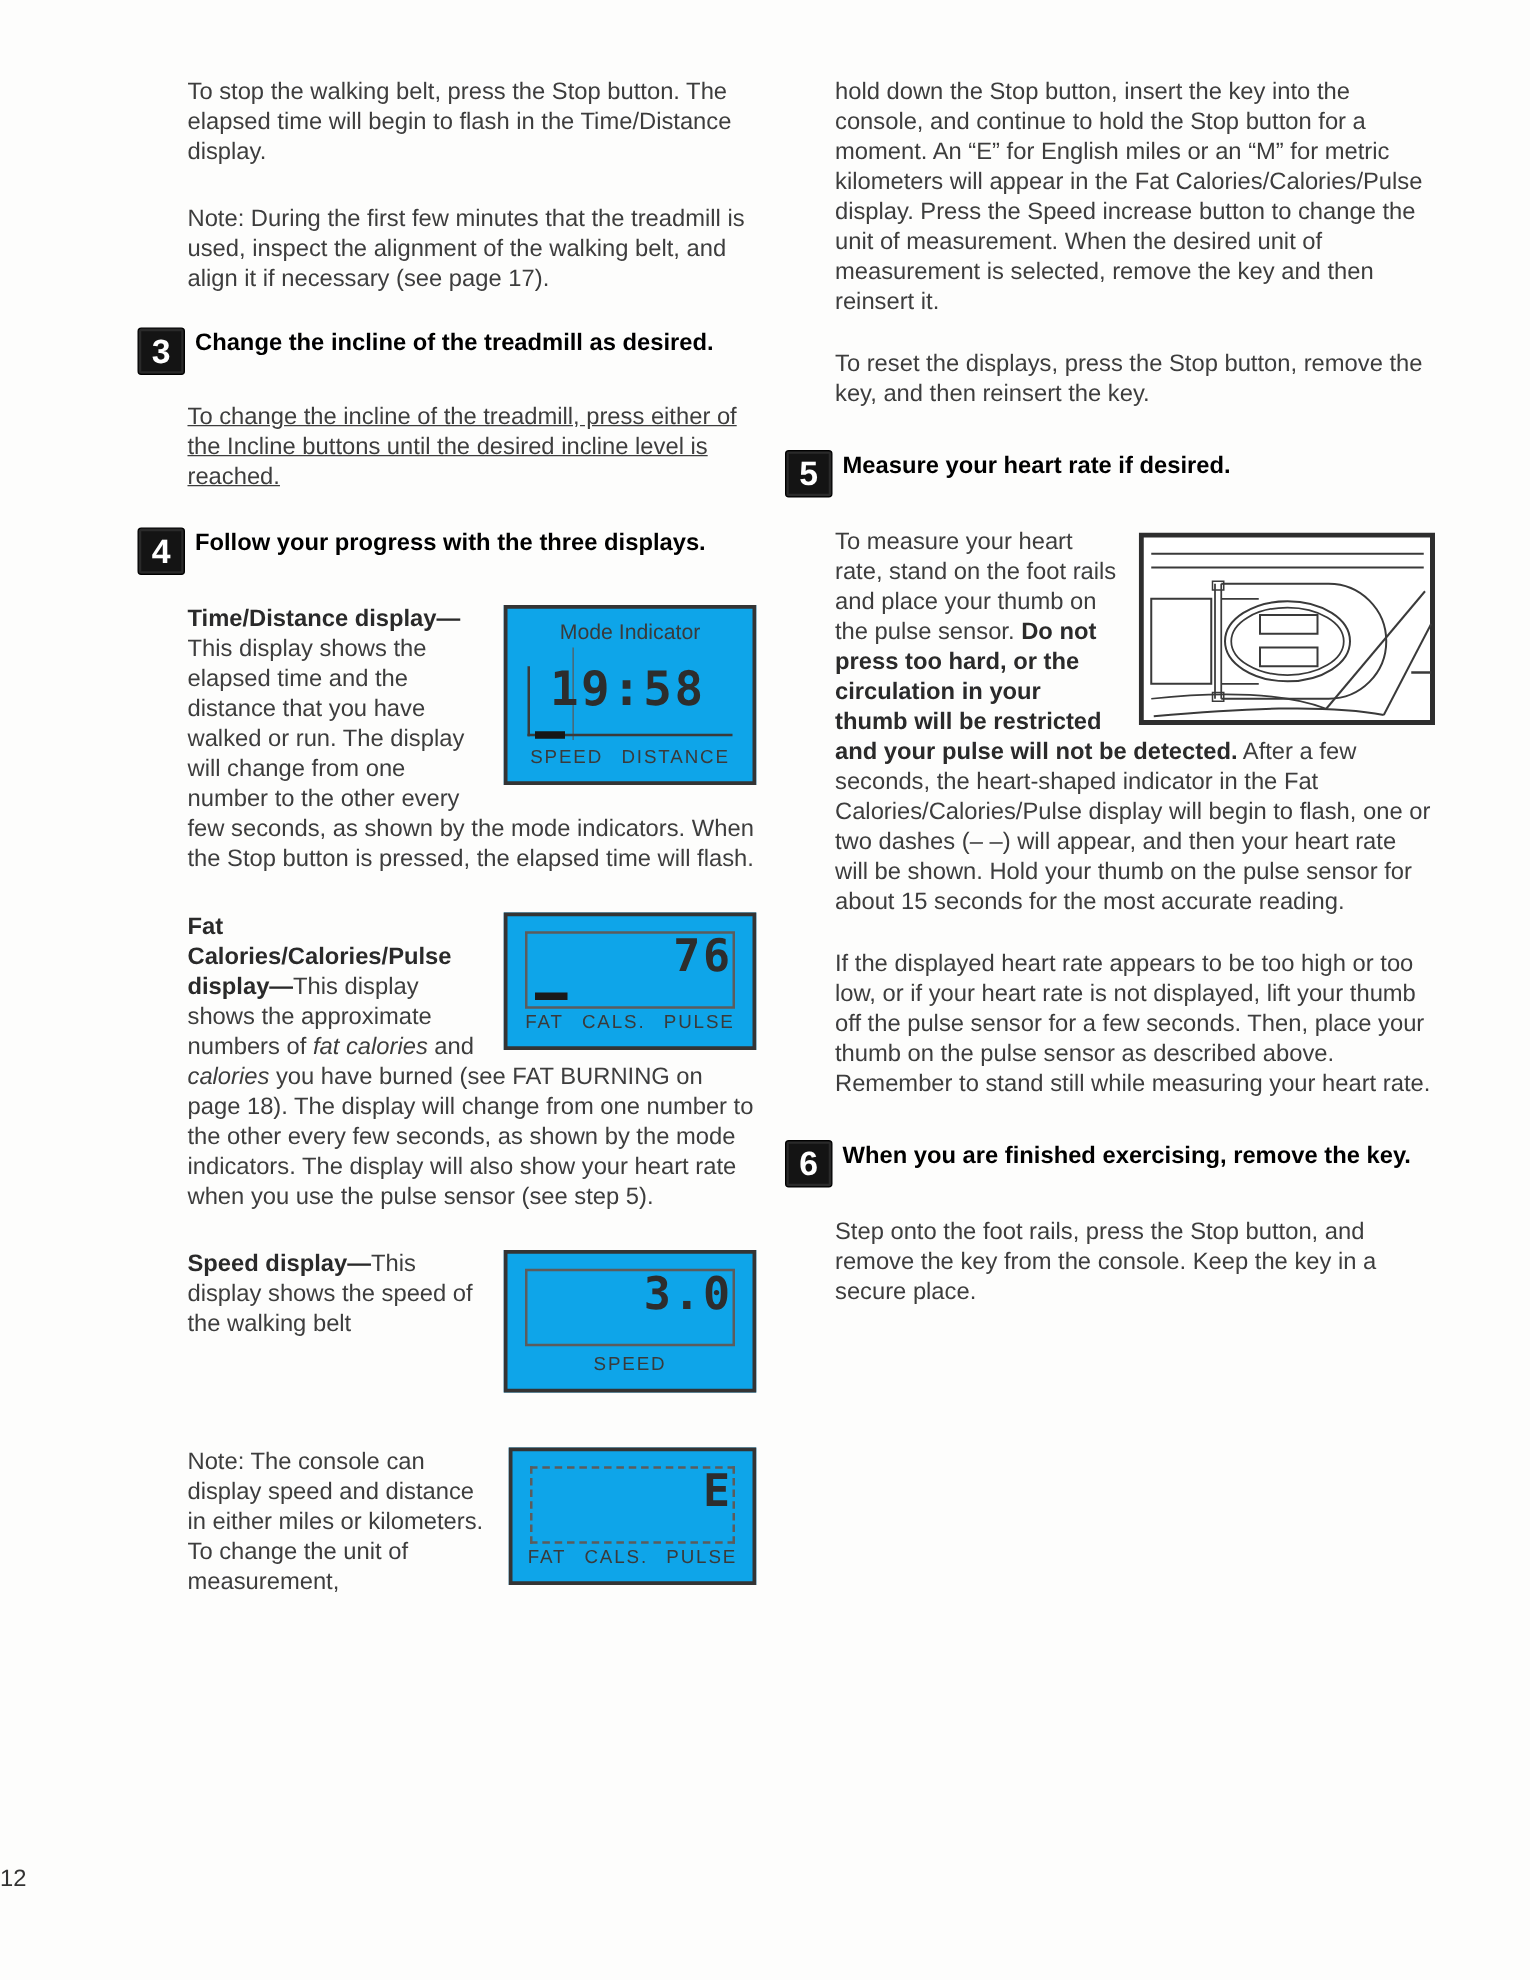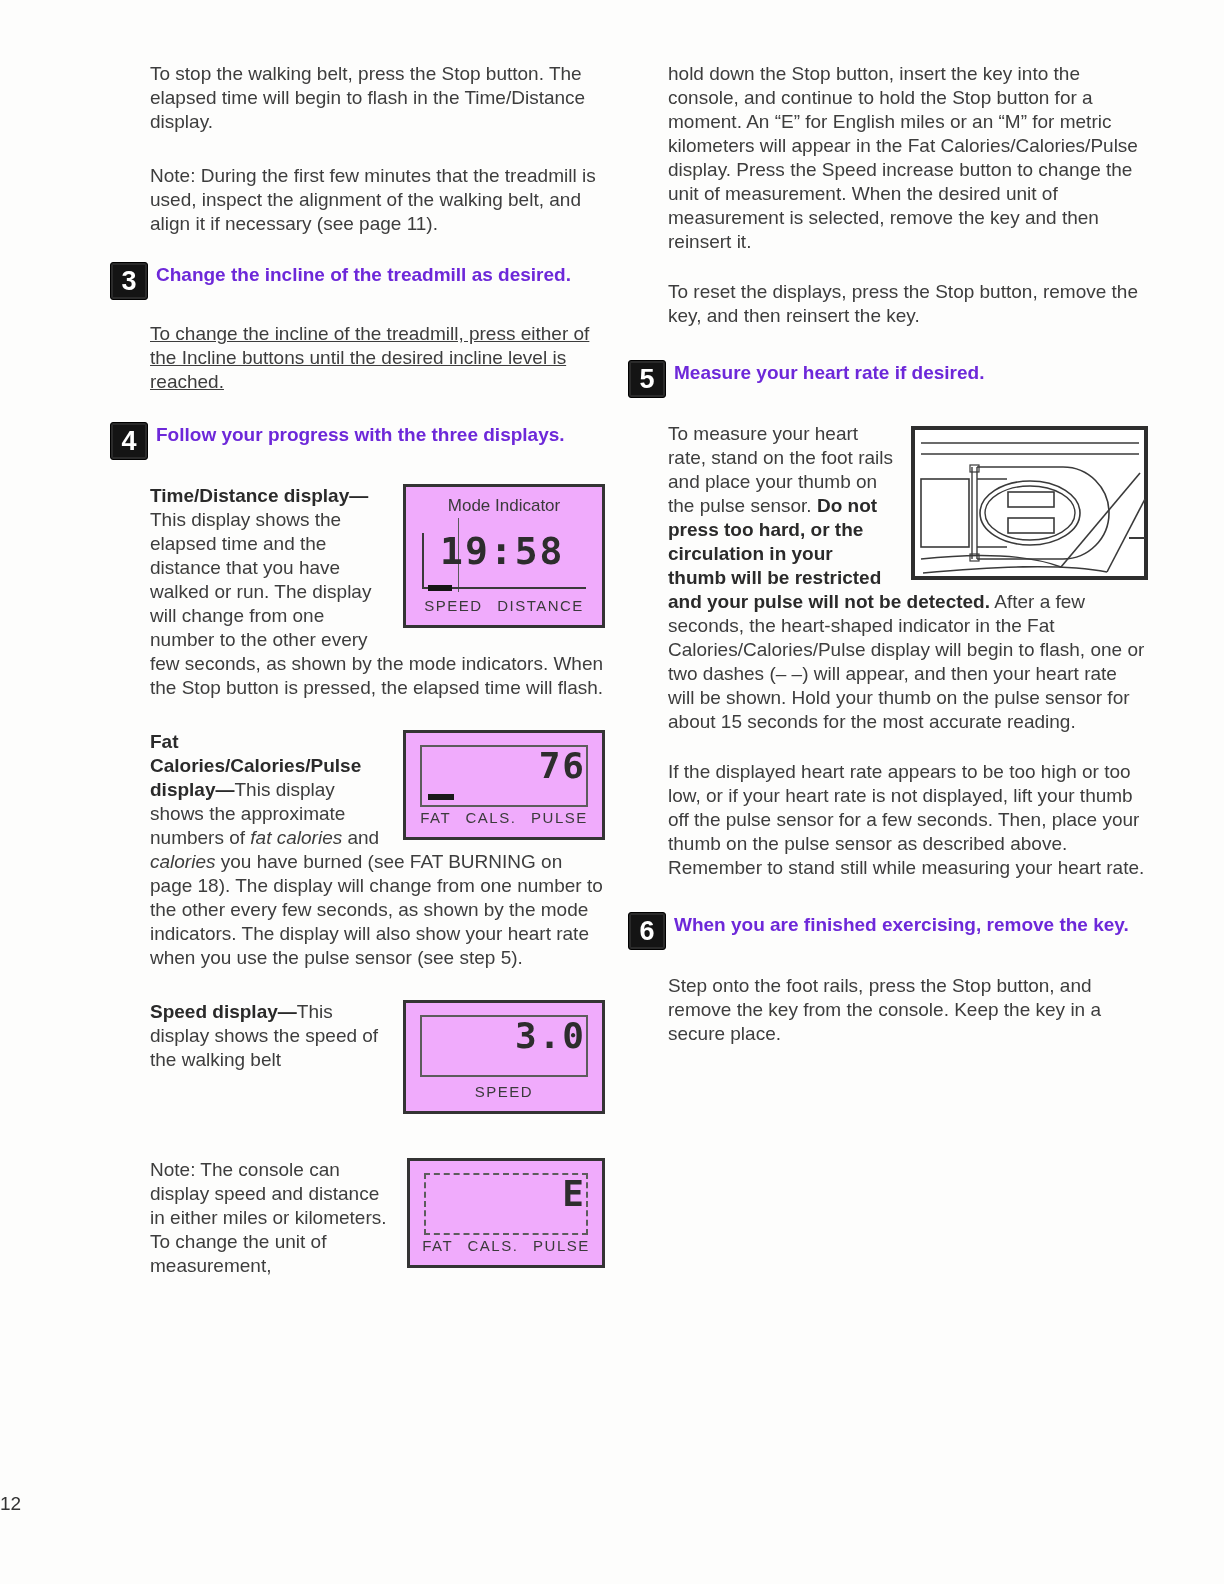--- a/index.html
+++ b/index.html
@@ -23,32 +23,32 @@
 
   .step-row { display:flex; gap:8px; align-items:flex-start; clear:both; }
   .badge {
     flex:0 0 auto; width:38px; height:38px; margin-top:2px;
     background:#141414; border:1px solid #000; box-sizing:border-box;
     color:#fff; font-weight:bold; font-size:27px; line-height:36px;
     text-align:center; border-radius:3px;
     box-shadow:inset 0 0 0 2px #2a2a2a;
   }
   .col-left .badge { margin-left:10px; }
-  .step-heading { font-weight:bold; color:#6d28d9; padding-top:3px; }
+  .step-heading { font-weight:bold; color:#000000; padding-top:3px; }
 
   .section { clear:both; overflow:visible; }
   .section::after { content:""; display:block; clear:both; }
 
   .lead, .bd { font-weight:bold; color:#2a2a2a; }
   .it { font-style:italic; }
 
   
   .disp {
     float:right; position:relative; box-sizing:border-box;
-    border:3px solid #343434; background:#f0abfc;
+    border:3px solid #343434; background:#0ea5e9;
     margin:0 0 10px 14px;
   }
   .disp-td   { width:202px; height:144px; }
   .disp-fat  { width:202px; height:110px; }
   .disp-spd  { width:202px; height:114px; }
   .disp-unit { width:198px; height:110px; }
 
   .mode-callout { text-align:center; font-size:17px; line-height:20px; margin-top:9px; color:#3a3a3a; }
   .callout-line { position:absolute; left:52px; top:31px; width:1px; height:74px; background:#5a5a5a; }
 
@@ -82,21 +82,21 @@
 </style>
 </head>
 <body>
 
 <div class="page">
 
   <div class="col col-left">
 
     <p class="para indent-l">To stop the walking belt, press the Stop button. The elapsed time will begin to flash in the Time/Distance display.</p>
 
-    <p class="para indent-l mt30">Note: During the first few minutes that the treadmill is used, inspect the alignment of the walking belt, and align it if necessary (see page 11).</p>
+    <p class="para indent-l mt30">Note: During the first few minutes that the treadmill is used, inspect the alignment of the walking belt, and align it if necessary (see page 17).</p>
 
     <div class="step-row mt24">
       <div class="badge">3</div>
       <div class="step-heading">Change the incline of the treadmill as desired.</div>
     </div>
 
     <p class="para indent-l mt22">To change the incline of the treadmill, press either of the Incline buttons until the desired incline level is reached.</p>
 
     <div class="step-row mt26">
       <div class="badge">4</div>

